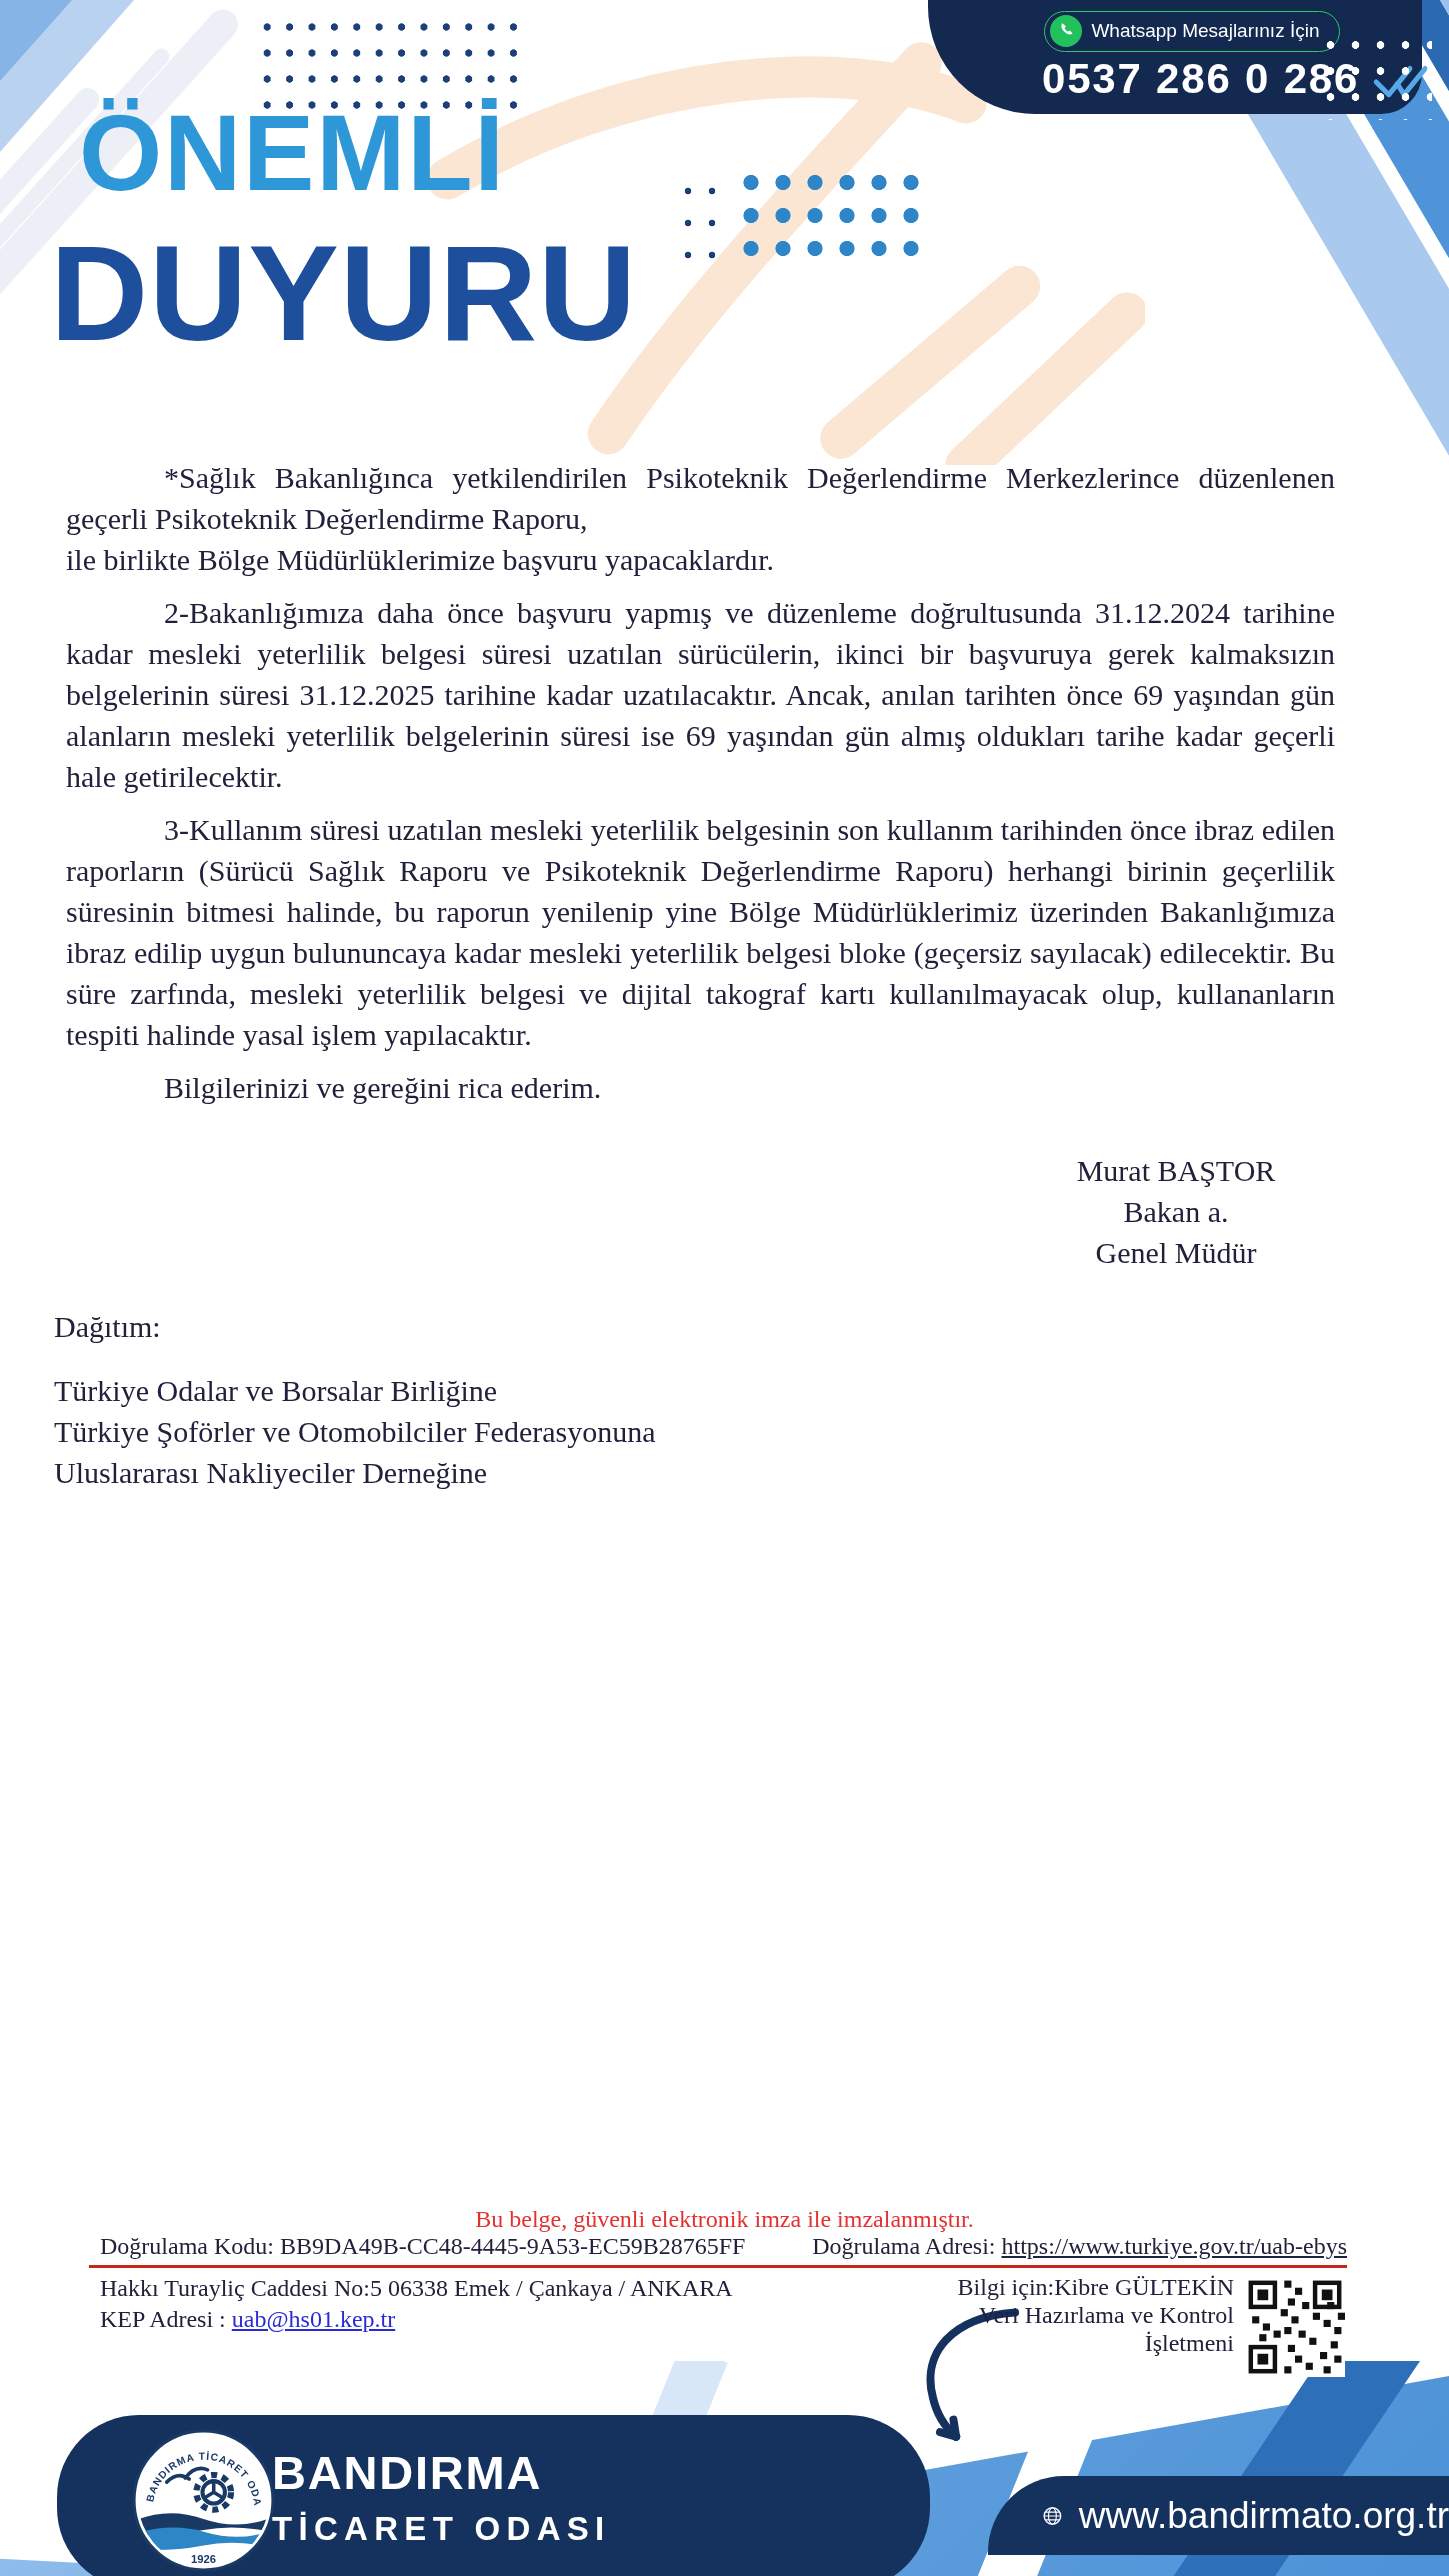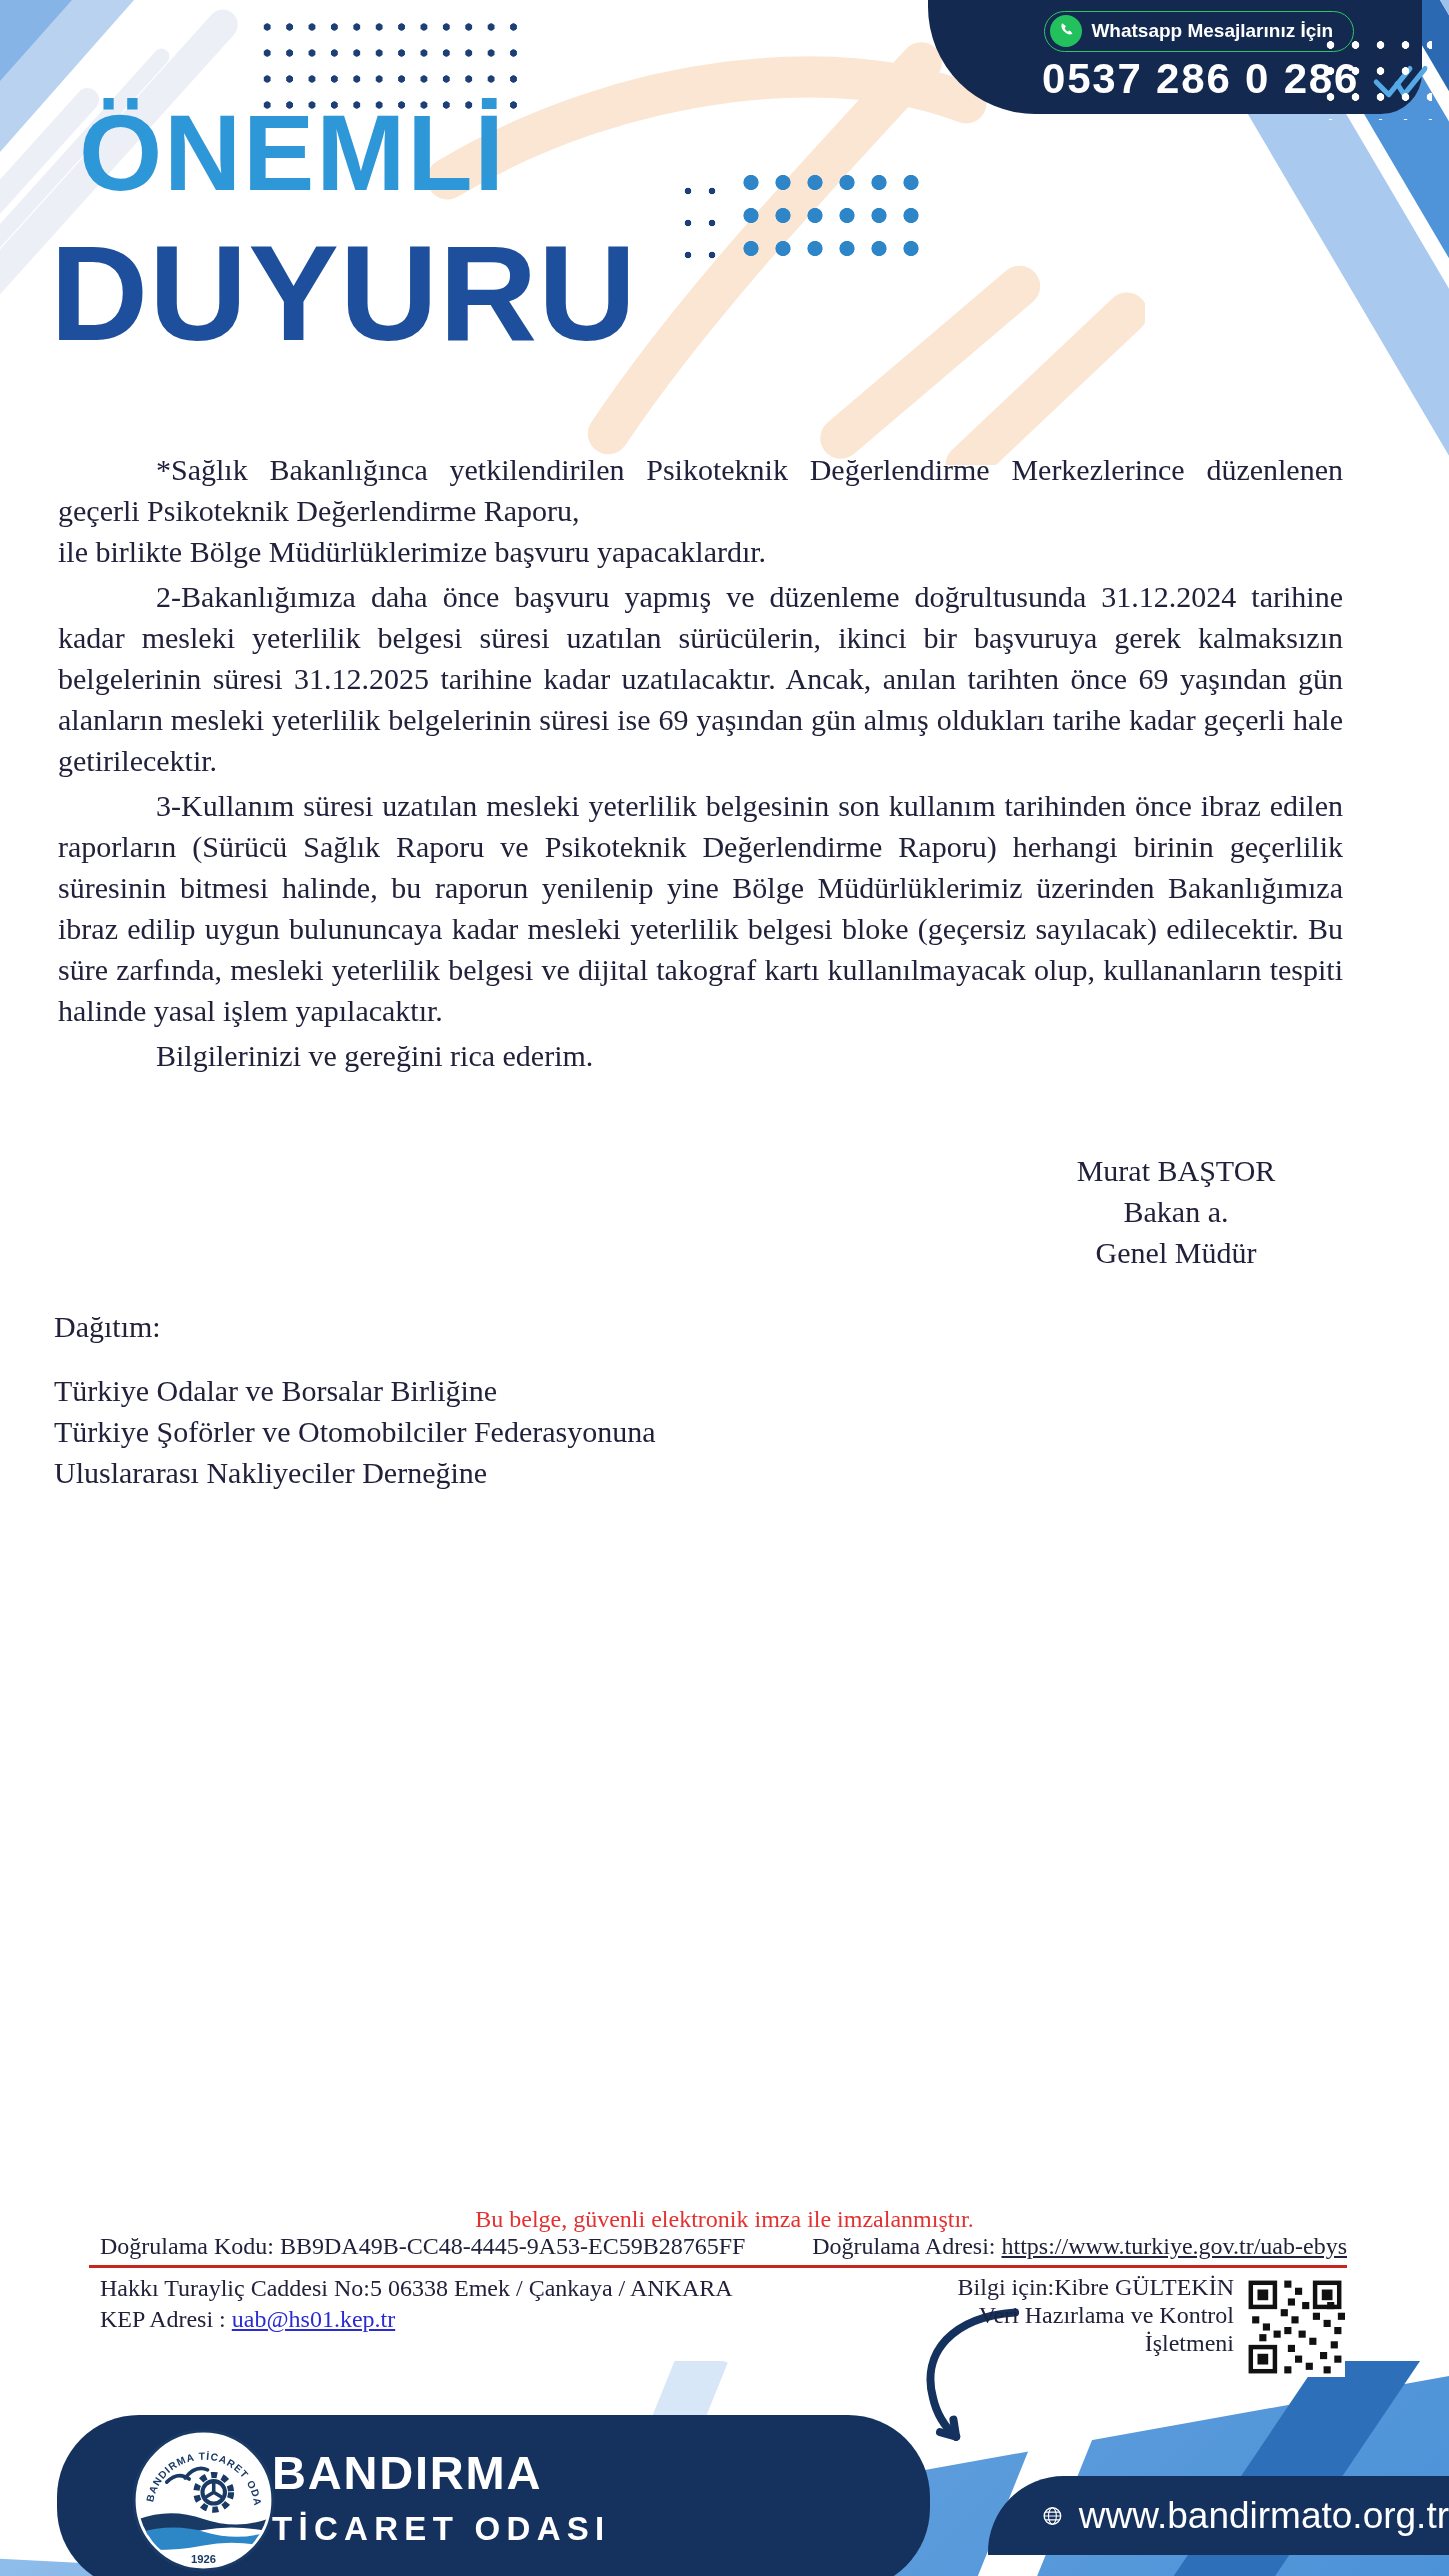--- a/index.html
+++ b/index.html
@@ -29,21 +29,21 @@
   .dots-big-mid { position:absolute; left:735px; top:166px; width:190px; height:100px;
     background-image:radial-gradient(circle, #2e86c9 7.2px, transparent 7.9px);
     background-size:32px 33px; z-index:2; }
   .corner-bands { position:absolute; right:0; top:0; width:304px; height:465px;
     overflow:hidden; z-index:1; }
   
   .navy-header { position:absolute; left:928px; top:0; width:494px; height:114px;
     background:#13294f; border-radius:0 0 41px 107px; z-index:3; }
   .wa-pill { position:absolute; left:116px; top:10.7px; height:41px;
     display:flex; align-items:center; gap:9px;
-    border:1.8px solid #2fc767; border-radius:23px; padding:0 19.7px 0 5.4px;font-weight:bold; }
+    border:1.8px solid #2fc767; border-radius:23px; padding:0 19.7px 0 5.4px; }
   .wa-circle { width:32px; height:32px; border-radius:50%; background:#22c15e;
     display:flex; align-items:center; justify-content:center; }
   .wa-label { color:#ffffff; font-family:"Liberation Sans",sans-serif;
     font-size:19px; white-space:nowrap; }
   .wa-phone-row { position:absolute; left:114px; top:55px; display:flex;
     align-items:center; gap:12.5px; }
   .wa-phone { color:#ffffff; font-family:"Liberation Sans",sans-serif;
     font-weight:bold; font-size:42px; letter-spacing:1.8px; white-space:nowrap; }
   .dots-white { position:absolute; left:390px; top:32px; width:114px; height:88px;
     background-image:radial-gradient(circle, #ffffff 3.6px, transparent 4.1px);
@@ -51,21 +51,21 @@
   
   .title-top { position:absolute; left:79px; top:95px; z-index:3;
     font-family:"Liberation Sans",sans-serif; font-weight:bold;
     font-size:107px; line-height:1.1; color:#2e97d7; letter-spacing:1.8px; }
   .title-bottom { position:absolute; left:50px; top:225px; z-index:3;
     font-family:"Liberation Sans",sans-serif; font-weight:bold;
     font-size:136px; line-height:1; color:#1e4f9c; letter-spacing:0.9px; }
   
   .letter { position:absolute; left:54px; top:445px; width:1293px; z-index:3;
     font-size:30px; line-height:41px; color:#21213b; text-align:justify; }
-  .letter p { margin:4px; text-indent:98px; }
+  .letter p { margin:12px; text-indent:98px; }
   .sig-block { position:absolute; left:979px; top:1150px; width:394px; z-index:3;
     font-size:30px; line-height:41px; color:#21213b; text-align:center; }
   .dist-label { position:absolute; left:54px; top:1310px; z-index:3;
     font-size:30px; color:#21213b; }
   .dist-items { position:absolute; left:54px; top:1370px; z-index:3;
     font-size:30px; line-height:41px; color:#21213b; }
   
   .esign-notice { position:absolute; left:0; top:2206px; width:1449px; z-index:3;
     text-align:center; font-size:24px; color:#e53030; }
   .verify-row { position:absolute; left:100px; top:2233px; width:1247px; z-index:3;

